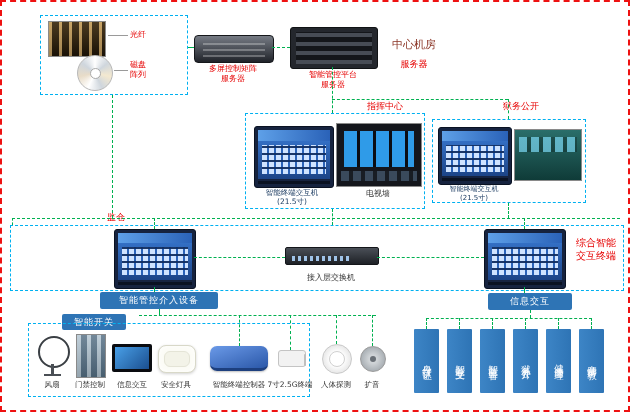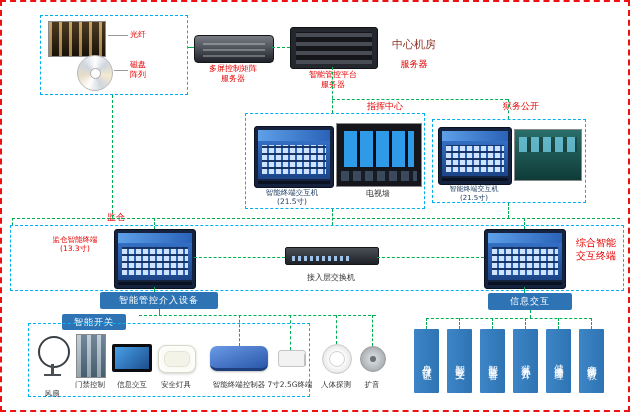--- a/index.html
+++ b/index.html
@@ -141,22 +141,20 @@
     </div>
     <div class="t-bar"></div>
   </div>
   <div class="lbl navy" style="left:426px;top:183px;width:92px;font-size:7px;">智能终端交互机
 (21.5寸)</div>
   <div class="photo ph-control" style="left:512px;top:127px;width:66px;height:50px;"></div>
 
   <div class="lbl red title" style="left:94px;top:210px;width:40px;font-size:9px;">监仓</div>
   <div class="gbox" style="left:8px;top:223px;width:614px;height:66px;"></div>
 
-  <div class="lbl red" style="left:36px;top:233px;width:74px;font-size:7.5px;">监仓智能终端
-(13.3寸)</div>
   <div class="terminal" style="left:112px;top:227px;width:80px;height:58px;">
     <div class="t-screen">
       <div class="t-head"></div>
       <div class="t-tiles"></div>
     </div>
     <div class="t-bar"></div>
   </div>
 
   <div class="switchdev" style="left:283px;top:245px;width:92px;height:16px;"></div>
   <div class="lbl" style="left:283px;top:271px;width:92px;">接入层交换机</div>
@@ -173,21 +171,21 @@
 
   <div class="tag" style="left:98px;top:290px;width:118px;height:17px;">智能管控介入设备</div>
   <div class="tag" style="left:486px;top:291px;width:84px;height:17px;">信息交互</div>
   <div class="tag" style="left:60px;top:312px;width:64px;height:16px;">智能开关</div>
 
   <div class="gbox" style="left:26px;top:321px;width:282px;height:74px;"></div>
 
   <div class="fanhead" style="left:36px;top:334px;width:28px;height:28px;"></div>
   <div class="fanstem" style="left:49px;top:362px;width:3px;height:10px;"></div>
   <div class="fanstem" style="left:42px;top:372px;width:17px;height:2px;"></div>
-  <div class="lbl" style="left:30px;top:378px;width:40px;font-size:7.5px;margin-top:9px;">风扇</div>
+  <div class="lbl" style="left:30px;top:378px;width:40px;font-size:7.5px;">风扇</div>
 
   <div class="photo ph-door" style="left:74px;top:332px;width:28px;height:42px;"></div>
   <div class="lbl" style="left:64px;top:378px;width:48px;font-size:7.5px;">门禁控制</div>
 
   <div class="tvdev" style="left:110px;top:342px;width:40px;height:28px;"></div>
   <div class="lbl" style="left:106px;top:378px;width:48px;font-size:7.5px;">信息交互</div>
 
   <div class="lightdev" style="left:156px;top:343px;width:36px;height:26px;"></div>
   <div class="lbl" style="left:150px;top:378px;width:48px;font-size:7.5px;">安全灯具</div>
 

